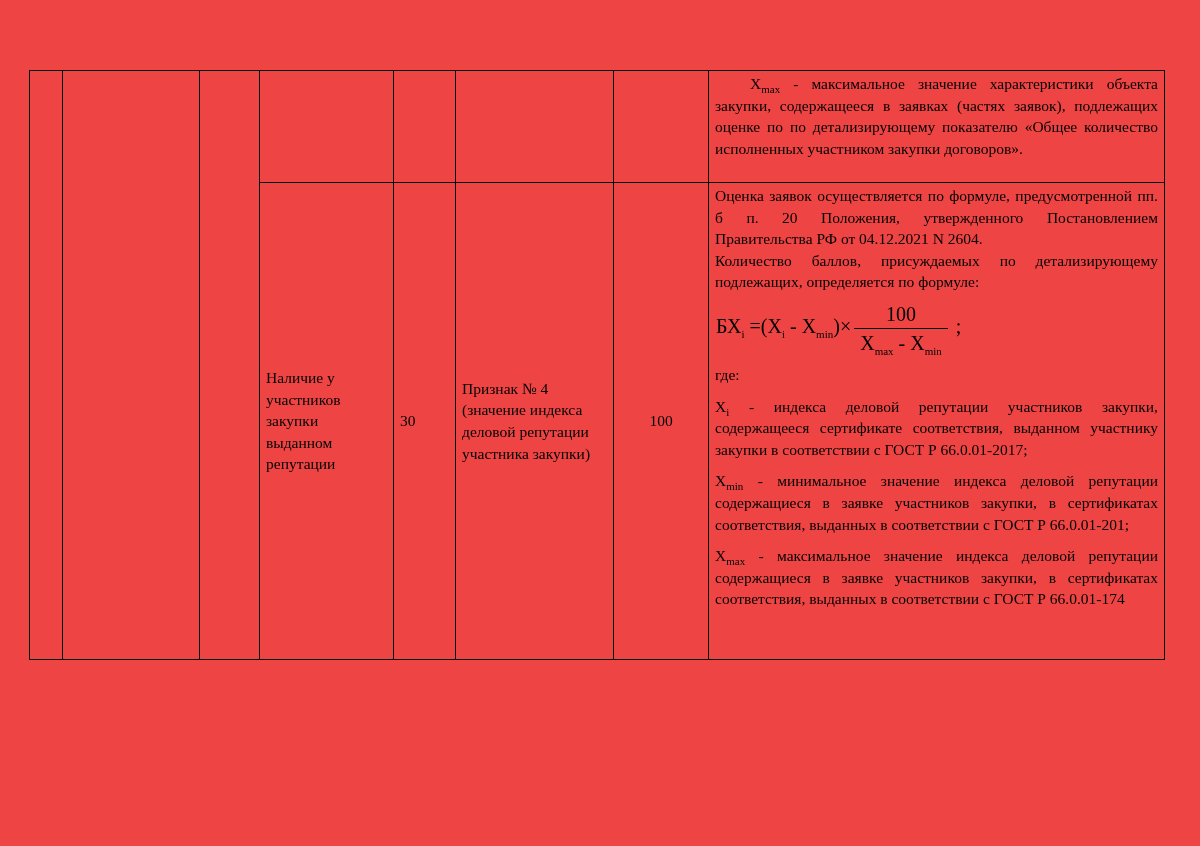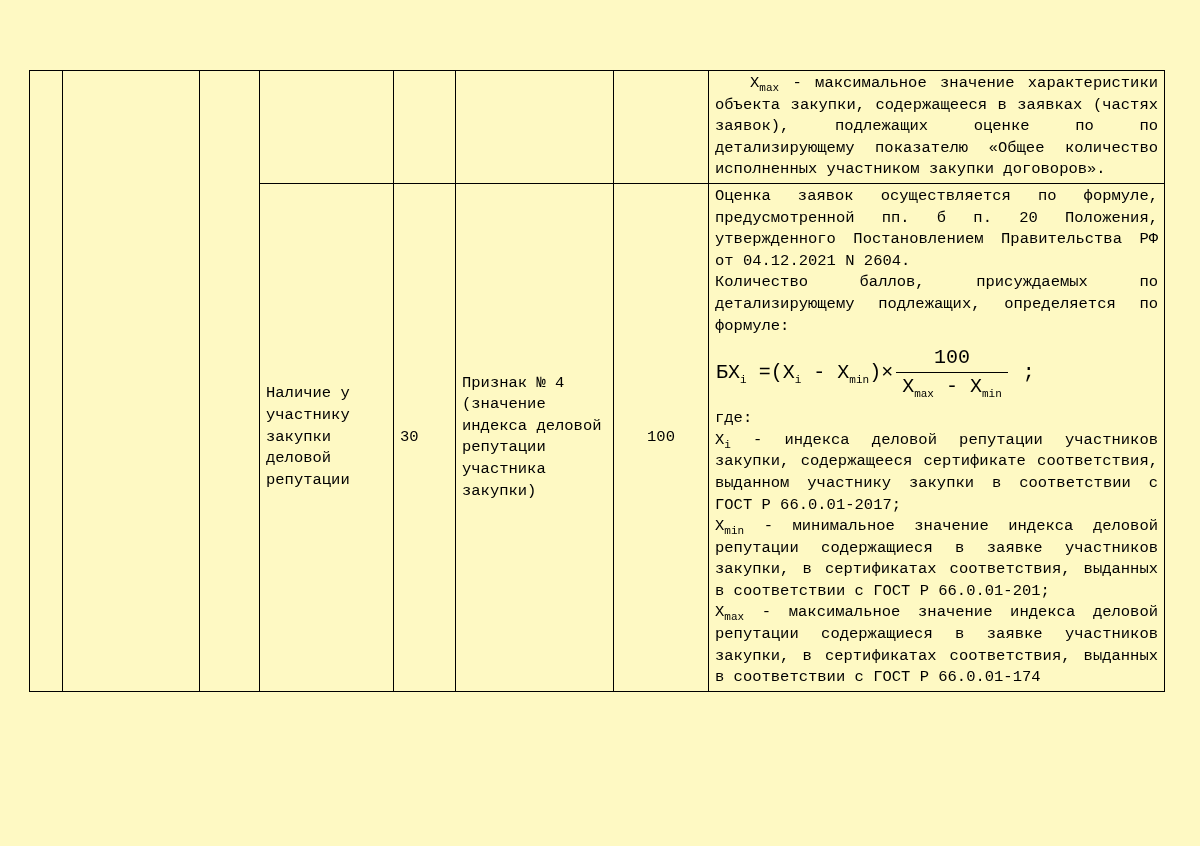--- a/index.html
+++ b/index.html
@@ -4,23 +4,23 @@
 <style>
   html, body {
     margin: 0;
     padding: 0;
     background: #ffffff;
   }
   .page {
     position: relative;
     width: 1200px;
     height: 846px;
-    background: #fef9c3;
+    background: #ef4444;
     color: #000000;
-    font-family: Liberation Mono, monospace;
+    font-family: Liberation Serif, serif;
     overflow: hidden;
   }
   table.doc-table {
     position: absolute;
     left: 29px;
     top: 70px;
     width: 1135px;
     border-collapse: collapse;
     table-layout: fixed;
   }
@@ -33,21 +33,21 @@
     color: #000000;
     word-wrap: break-word;
   }
   tr.row1 { height: 112px; }
   tr.row2 { height: 477px; }
   p { margin: 0; }
   .just { text-align: justify; }
   .indent { text-indent: 35px; }
   .mid { vertical-align: middle; }
   .center { text-align: center; }
-  .gap-top { margin-top: 0; }
+  .gap-top { margin-top: 10px; }
   sub {
     font-size: 11px;
     line-height: 0;
   }
   
   .formula {
     margin: 10px 0 10px 1px;
     font-size: 20px;
     line-height: 1.1;
     white-space: pre;
@@ -93,21 +93,21 @@
         <td></td>
         <td></td>
         <td></td>
         <td></td>
         <td>
           <p class="just indent"><span>X</span><sub>max</sub><span> - максимальное значение характеристики объекта закупки, содержащееся в заявках (частях заявок), подлежащих оценке по по детализирующему показателю «Общее количество исполненных участником закупки договоров».</span></p>
         </td>
       </tr>
       <tr class="row2">
         <td class="mid">
-          <p>Наличие у участнику закупки деловой репутации</p>
+          <p>Наличие у участников закупки выданном репутации</p>
         </td>
         <td class="mid">
           <p>30</p>
         </td>
         <td class="mid">
           <p>Признак № 4 (значение индекса деловой репутации участника закупки)</p>
         </td>
         <td class="mid center">
           <p>100</p>
         </td>

